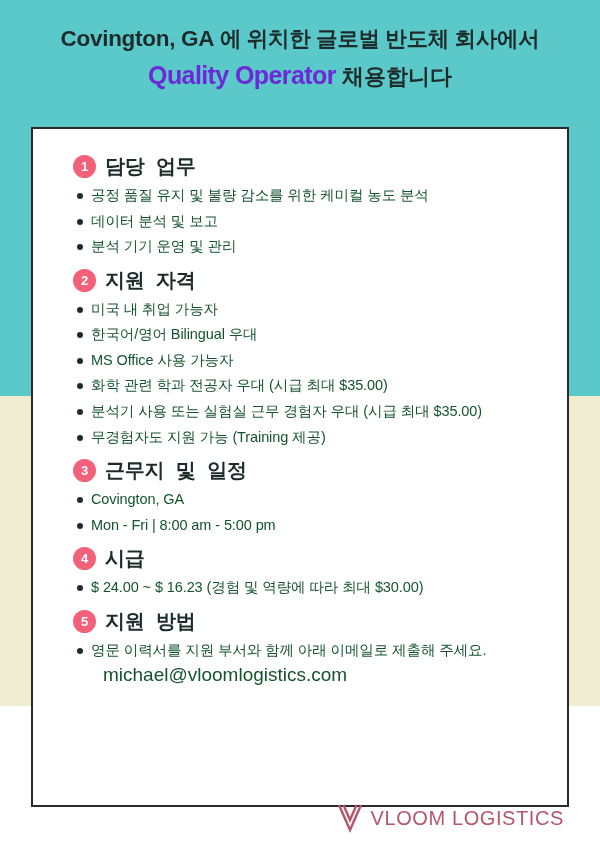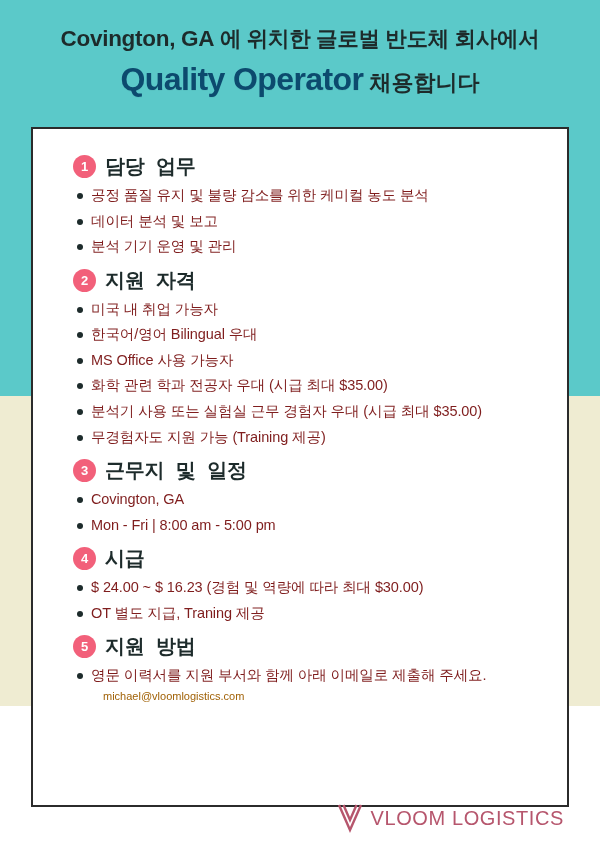--- a/index.html
+++ b/index.html
@@ -42,22 +42,22 @@
   }
   .header-line1 .city { font-size: 22.5px; }
   .header-line2 {
     margin-top: 8px;
     white-space: nowrap;
     color: #1d2b2b;
     font-size: 22px;
     font-weight: bold;
   }
   .header-line2 .role {
-    color: #0c4a6e;
-    font-size: 32px;
+    color: #6d28d9;
+    font-size: 25px;
     font-weight: bold;
     letter-spacing: -0.6px;
     text-shadow: 0 1px 0 rgba(0,0,0,0.04);
   }
   
   .card {
     position: absolute;
     left: 31px; top: 127px;
     width: 538px; height: 680px;
     background: #ffffff;
@@ -88,41 +88,41 @@
     color: #1d2b2b;
     letter-spacing: -0.3px;
     font-family: Liberation Mono, monospace;
   }
   ul.items { list-style: none; }
   ul.items li {
     position: relative;
     padding-left: 40px;
     margin-bottom: 6px;
     font-size: 14.5px;
-    color: #7f1d1d;
+    color: #14532d;
     line-height: 1.35;
     letter-spacing: -0.1px;
   }
   ul.items li::before {
     content: "";
     position: absolute;
     left: 26px; top: 7px;
     width: 6px; height: 6px;
     border-radius: 50%;
     background: #1d2b2b;
   }
   
   .lg li { font-size: 15.3px; margin-bottom: 9px; }
   .lg li::before { top: 8px; }
   .md li { font-size: 15.3px; margin-bottom: 8px; }
   .md li::before { top: 8px; }
   .email-line {
     padding-left: 52px;
-    font-size: 11px;
-    color: #a16207;
+    font-size: 19px;
+    color: #14532d;
     margin-top: -2px;
   }
   
   .footer {
     position: absolute;
     right: 36px; bottom: 16px;
     display: flex; align-items: center;
   }
   .logo-mark {
     width: 26px; height: 30px;
@@ -195,21 +195,20 @@
         </ul>
       </div>
 
       <div class="section">
         <div class="sec-head">
           <div class="badge">4</div>
           <div class="sec-title">시급</div>
         </div>
         <ul class="items md">
           <li>$ 24.00 ~ $ 16.23 (경험 및 역량에 따라 최대 $30.00)</li>
-          <li>OT 별도 지급, Traning 제공</li>
         </ul>
       </div>
 
       <div class="section">
         <div class="sec-head">
           <div class="badge">5</div>
           <div class="sec-title">지원 방법</div>
         </div>
         <ul class="items">
           <li>영문 이력서를 지원 부서와 함께 아래 이메일로 제출해 주세요.</li>

